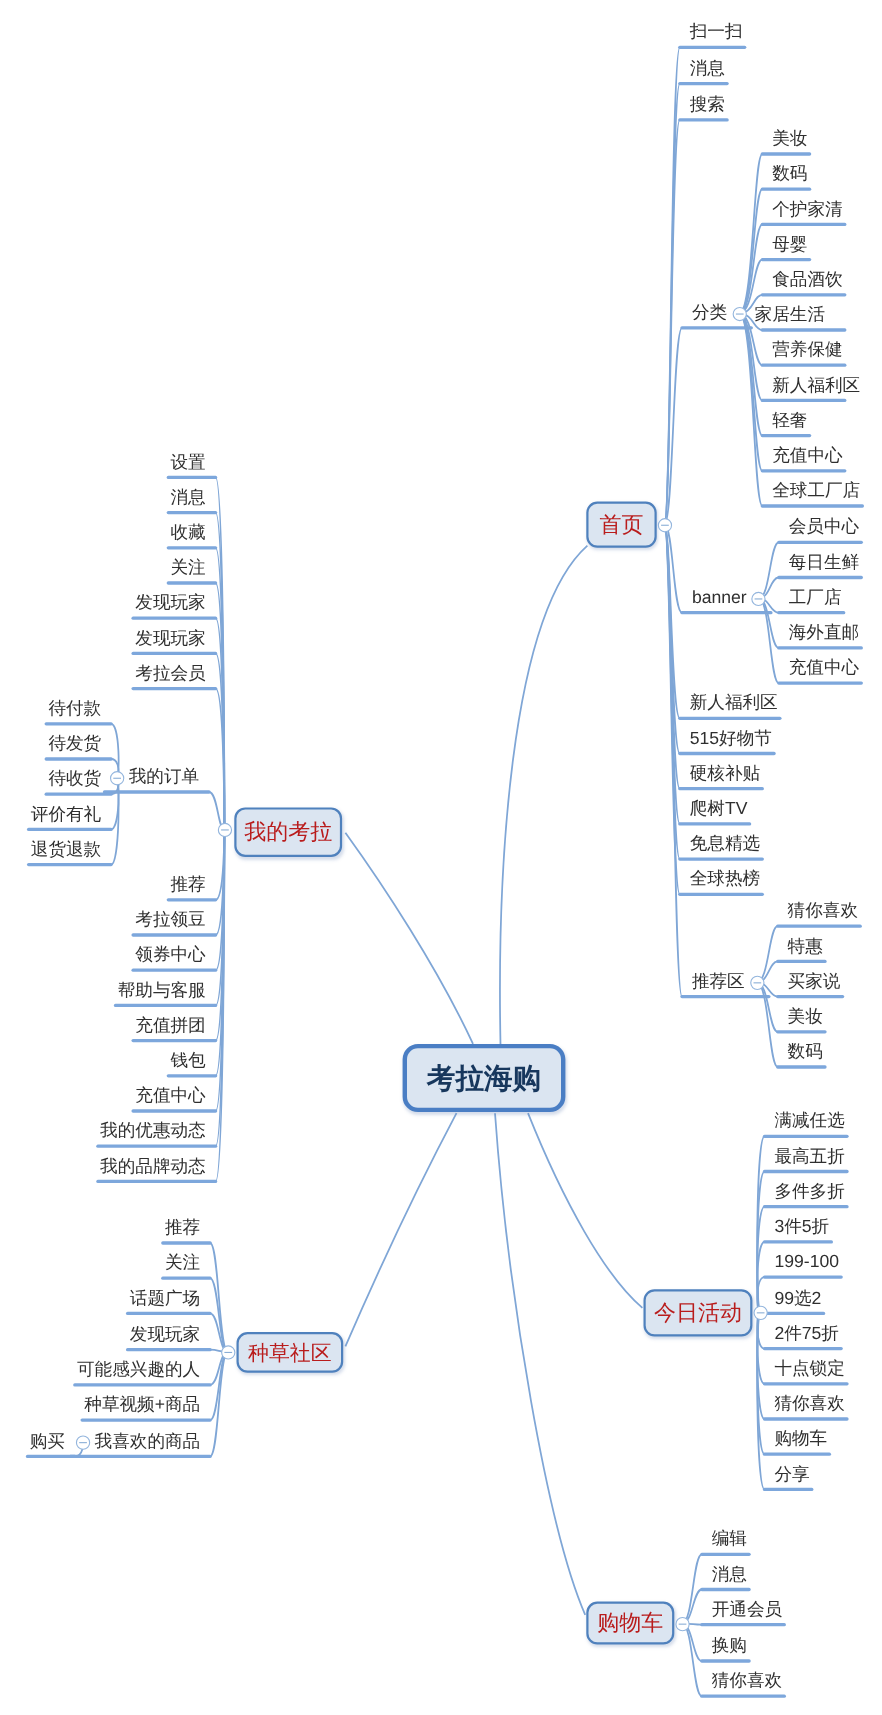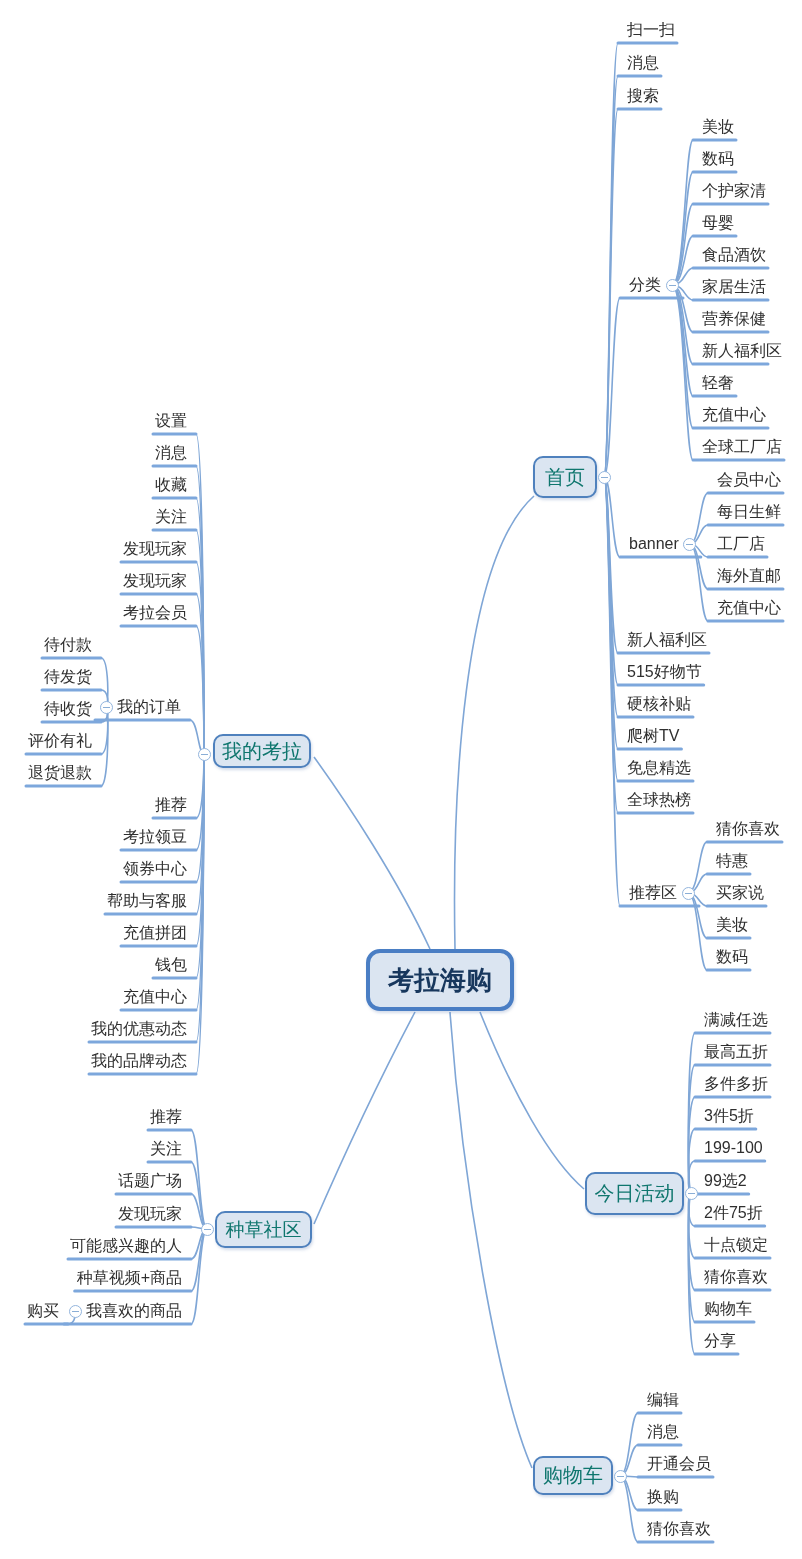--- a/index.html
+++ b/index.html
@@ -5,21 +5,21 @@
   html,body{margin:0;padding:0;background:#ffffff;}
   #canvas{position:relative;width:802px;height:1559px;background:#fff;overflow:hidden;
           font-family:"Liberation Sans","DejaVu Sans",sans-serif;}
   #wires{position:absolute;left:0;top:0;z-index:1;}
   .wire{fill:none;stroke:#7fa6d6;stroke-width:1.6px;}
   .u{fill:none;stroke:#7da7dc;stroke-width:3px;stroke-linecap:round;}
   .leaf{position:absolute;z-index:3;font-size:16px;line-height:20px;color:#2f2f2f;white-space:nowrap;}
   .leaf.l{text-align:left;}
   .node{position:absolute;z-index:4;display:flex;align-items:center;justify-content:center;
         background:#dbe5f1;border:2.5px solid #4f81bd;border-radius:10px;
-        color:#0f766e;font-size:20px;white-space:nowrap;
+        color:#b91c1c;font-size:20px;white-space:nowrap;
         box-shadow:1px 2px 3px rgba(100,130,180,0.28);box-sizing:border-box;}
   .node.root{border-width:4px;border-radius:14px;font-weight:bold;font-size:26px;color:#17375d;
              border-color:#4a7ec4;}
   .minus{position:absolute;z-index:5;width:13px;height:13px;border-radius:50%;
          background:#fff;border:1.5px solid #93b5dd;box-sizing:border-box;
          display:flex;align-items:center;justify-content:center;cursor:pointer;}
   .minus::after{content:"";display:block;width:7px;height:0;border-top:1.5px solid #8aaed6;}
 </style>
 </head>
 <body>
@@ -186,21 +186,21 @@
       <path d="M620,1476 C630,1476 630,1477 638,1477" class="wire"></path>
       <path d="M638,1477 L713,1477" class="u"></path>
       <path d="M620,1476 C630,1476 630,1510 638,1510" class="wire"></path>
       <path d="M638,1510 L681,1510" class="u"></path>
       <path d="M620,1476 C630,1476 630,1542 638,1542" class="wire"></path>
       <path d="M638,1542 L713,1542" class="u"></path>
     </svg>
 
   <div class="node root" style="left:366px;top:949px;width:148px;height:62px">考拉海购</div>
   <div class="node" style="left:533px;top:456px;width:64px;height:42px">首页</div>
-  <div class="node" style="left:213px;top:734px;width:98px;height:34px">我的考拉</div>
+  <div class="node" style="left:213px;top:734px;width:98px;height:45px">我的考拉</div>
   <div class="node" style="left:215px;top:1211px;width:97px;height:37px;font-size:19px">种草社区</div>
   <div class="node" style="left:585px;top:1172px;width:99px;height:43px">今日活动</div>
   <div class="node" style="left:533px;top:1456px;width:80px;height:39px">购物车</div>
 
   <div class="minus" style="left: 597.5px; top: 470.5px;"></div>
   <div class="minus" style="left: 197.5px; top: 747.5px;"></div>
   <div class="minus" style="left: 200.5px; top: 1222.5px;"></div>
   <div class="minus" style="left: 684.5px; top: 1186.5px;"></div>
   <div class="minus" style="left: 613.5px; top: 1469.5px;"></div>
   <div class="minus" style="left: 665.5px; top: 278.5px;"></div>
@@ -220,21 +220,21 @@
   <div class="leaf r" style="left:627px;top:726px">爬树TV</div>
   <div class="leaf r" style="left:627px;top:758px">免息精选</div>
   <div class="leaf r" style="left:627px;top:790px">全球热榜</div>
   <div class="leaf r" style="left:629px;top:883px">推荐区</div>
 
   <div class="leaf r" style="left:702px;top:117px">美妆</div>
   <div class="leaf r" style="left:702px;top:149px">数码</div>
   <div class="leaf r" style="left:702px;top:181px">个护家清</div>
   <div class="leaf r" style="left:702px;top:213px">母婴</div>
   <div class="leaf r" style="left:702px;top:245px">食品酒饮</div>
-  <div class="leaf r" style="left:702px;top:277px">家居生活</div>
+  <div class="leaf r" style="left:686px;top:277px">家居生活</div>
   <div class="leaf r" style="left:702px;top:309px">营养保健</div>
   <div class="leaf r" style="left:702px;top:341px">新人福利区</div>
   <div class="leaf r" style="left:702px;top:373px">轻奢</div>
   <div class="leaf r" style="left:702px;top:405px">充值中心</div>
   <div class="leaf r" style="left:702px;top:437px">全球工厂店</div>
 
   <div class="leaf r" style="left:717px;top:470px">会员中心</div>
   <div class="leaf r" style="left:717px;top:502px">每日生鲜</div>
   <div class="leaf r" style="left:717px;top:534px">工厂店</div>
   <div class="leaf r" style="left:717px;top:566px">海外直邮</div>

